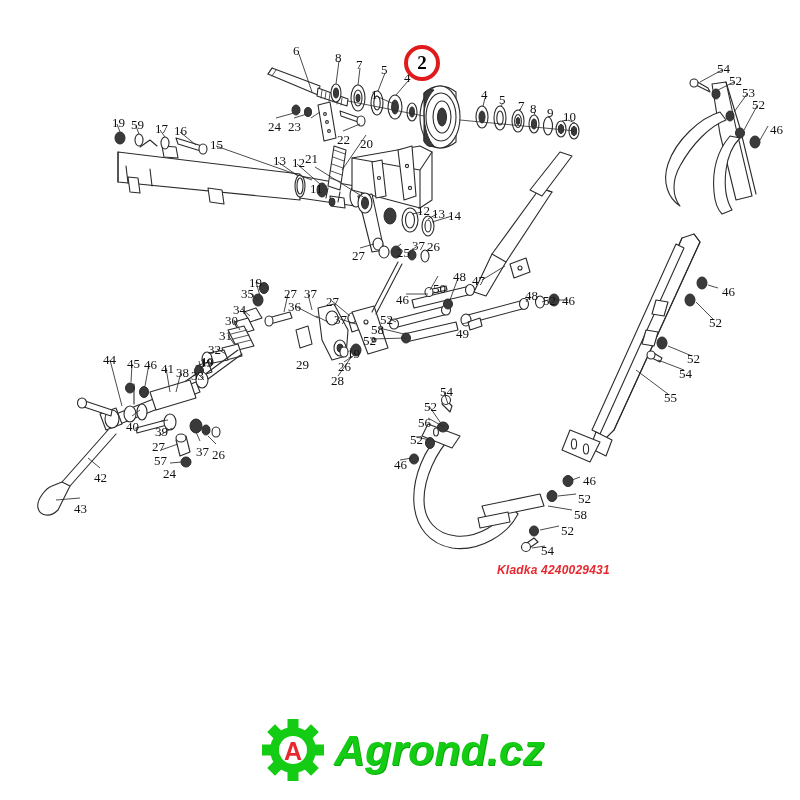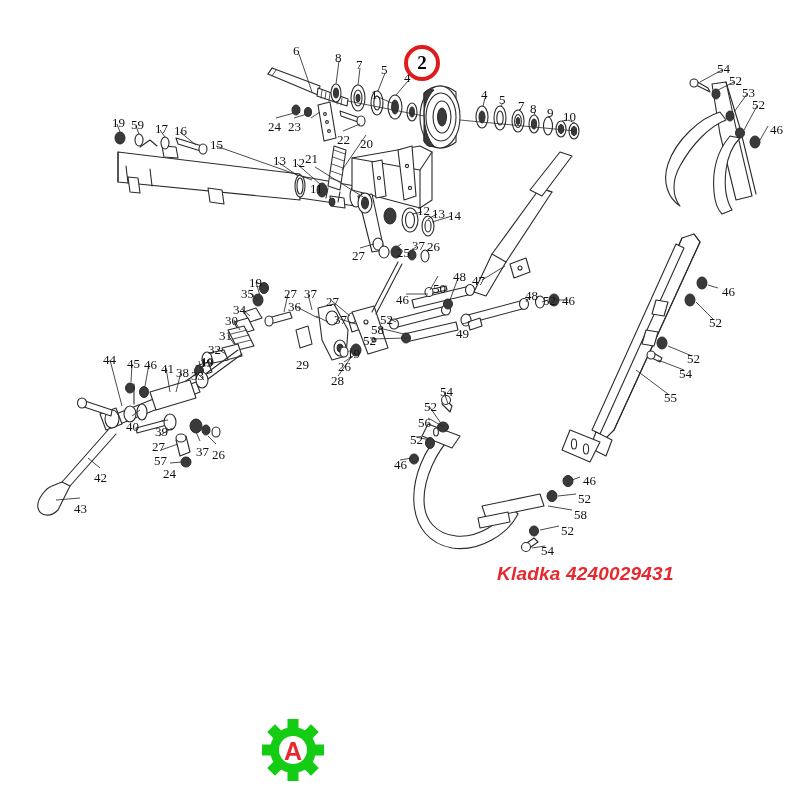--- a/index.html
+++ b/index.html
@@ -10,21 +10,21 @@
   svg#diagram{position:absolute;left:0;top:0;width:800px;height:800px;}
   .lbl{position:absolute;font-family:"Liberation Serif",serif;font-size:13px;
        color:#111;line-height:1;white-space:nowrap;}
   #redcallout{position:absolute;left:404px;top:45px;width:36px;height:36px;
       border-radius:50%;border:4px solid #e01b1b;background:#fff;
       display:flex;align-items:center;justify-content:center;
       font-family:"Liberation Serif",serif;font-size:19px;font-weight:bold;color:#000;
       box-sizing:border-box;z-index:7;}
   #partname{position:absolute;left:497px;top:563px;
       font-family:"Liberation Sans",sans-serif;font-style:italic;font-weight:bold;
-      font-size:19px;color:#e8282f;letter-spacing:.2px;white-space:nowrap;}
+      font-size:12px;color:#e8282f;letter-spacing:.2px;white-space:nowrap;}
   #logo{position:absolute;left:262px;top:718px;width:300px;height:64px;
       display:flex;align-items:center;gap:10px;}
   #logotext{font-family:"Liberation Sans",sans-serif;font-style:italic;
       font-weight:bold;font-size:43px;color:#13cc13;line-height:1;
       text-shadow:1px 1px 0 #0aa80a;}
 </style>
 </head>
 <body>
 
 <div id="stage">
@@ -520,15 +520,16 @@
           <rect x="-5.5" y="19" width="11" height="12"></rect>
           <rect x="-31" y="-5.5" width="12" height="11"></rect>
           <rect x="19" y="-5.5" width="12" height="11"></rect>
         </g>
       </g>
       <circle r="23" fill="#13cc13"></circle>
       <circle r="14" fill="#ffffff"></circle>
     </g>
     <text x="31" y="41" text-anchor="middle" font-family="Liberation Sans, sans-serif" font-size="25" font-weight="bold" fill="#e8282f">A</text>
   </svg>
+  <span id="logotext">Agrond.cz</span>
 </div>
 
 </div>
 
 </body></html>

